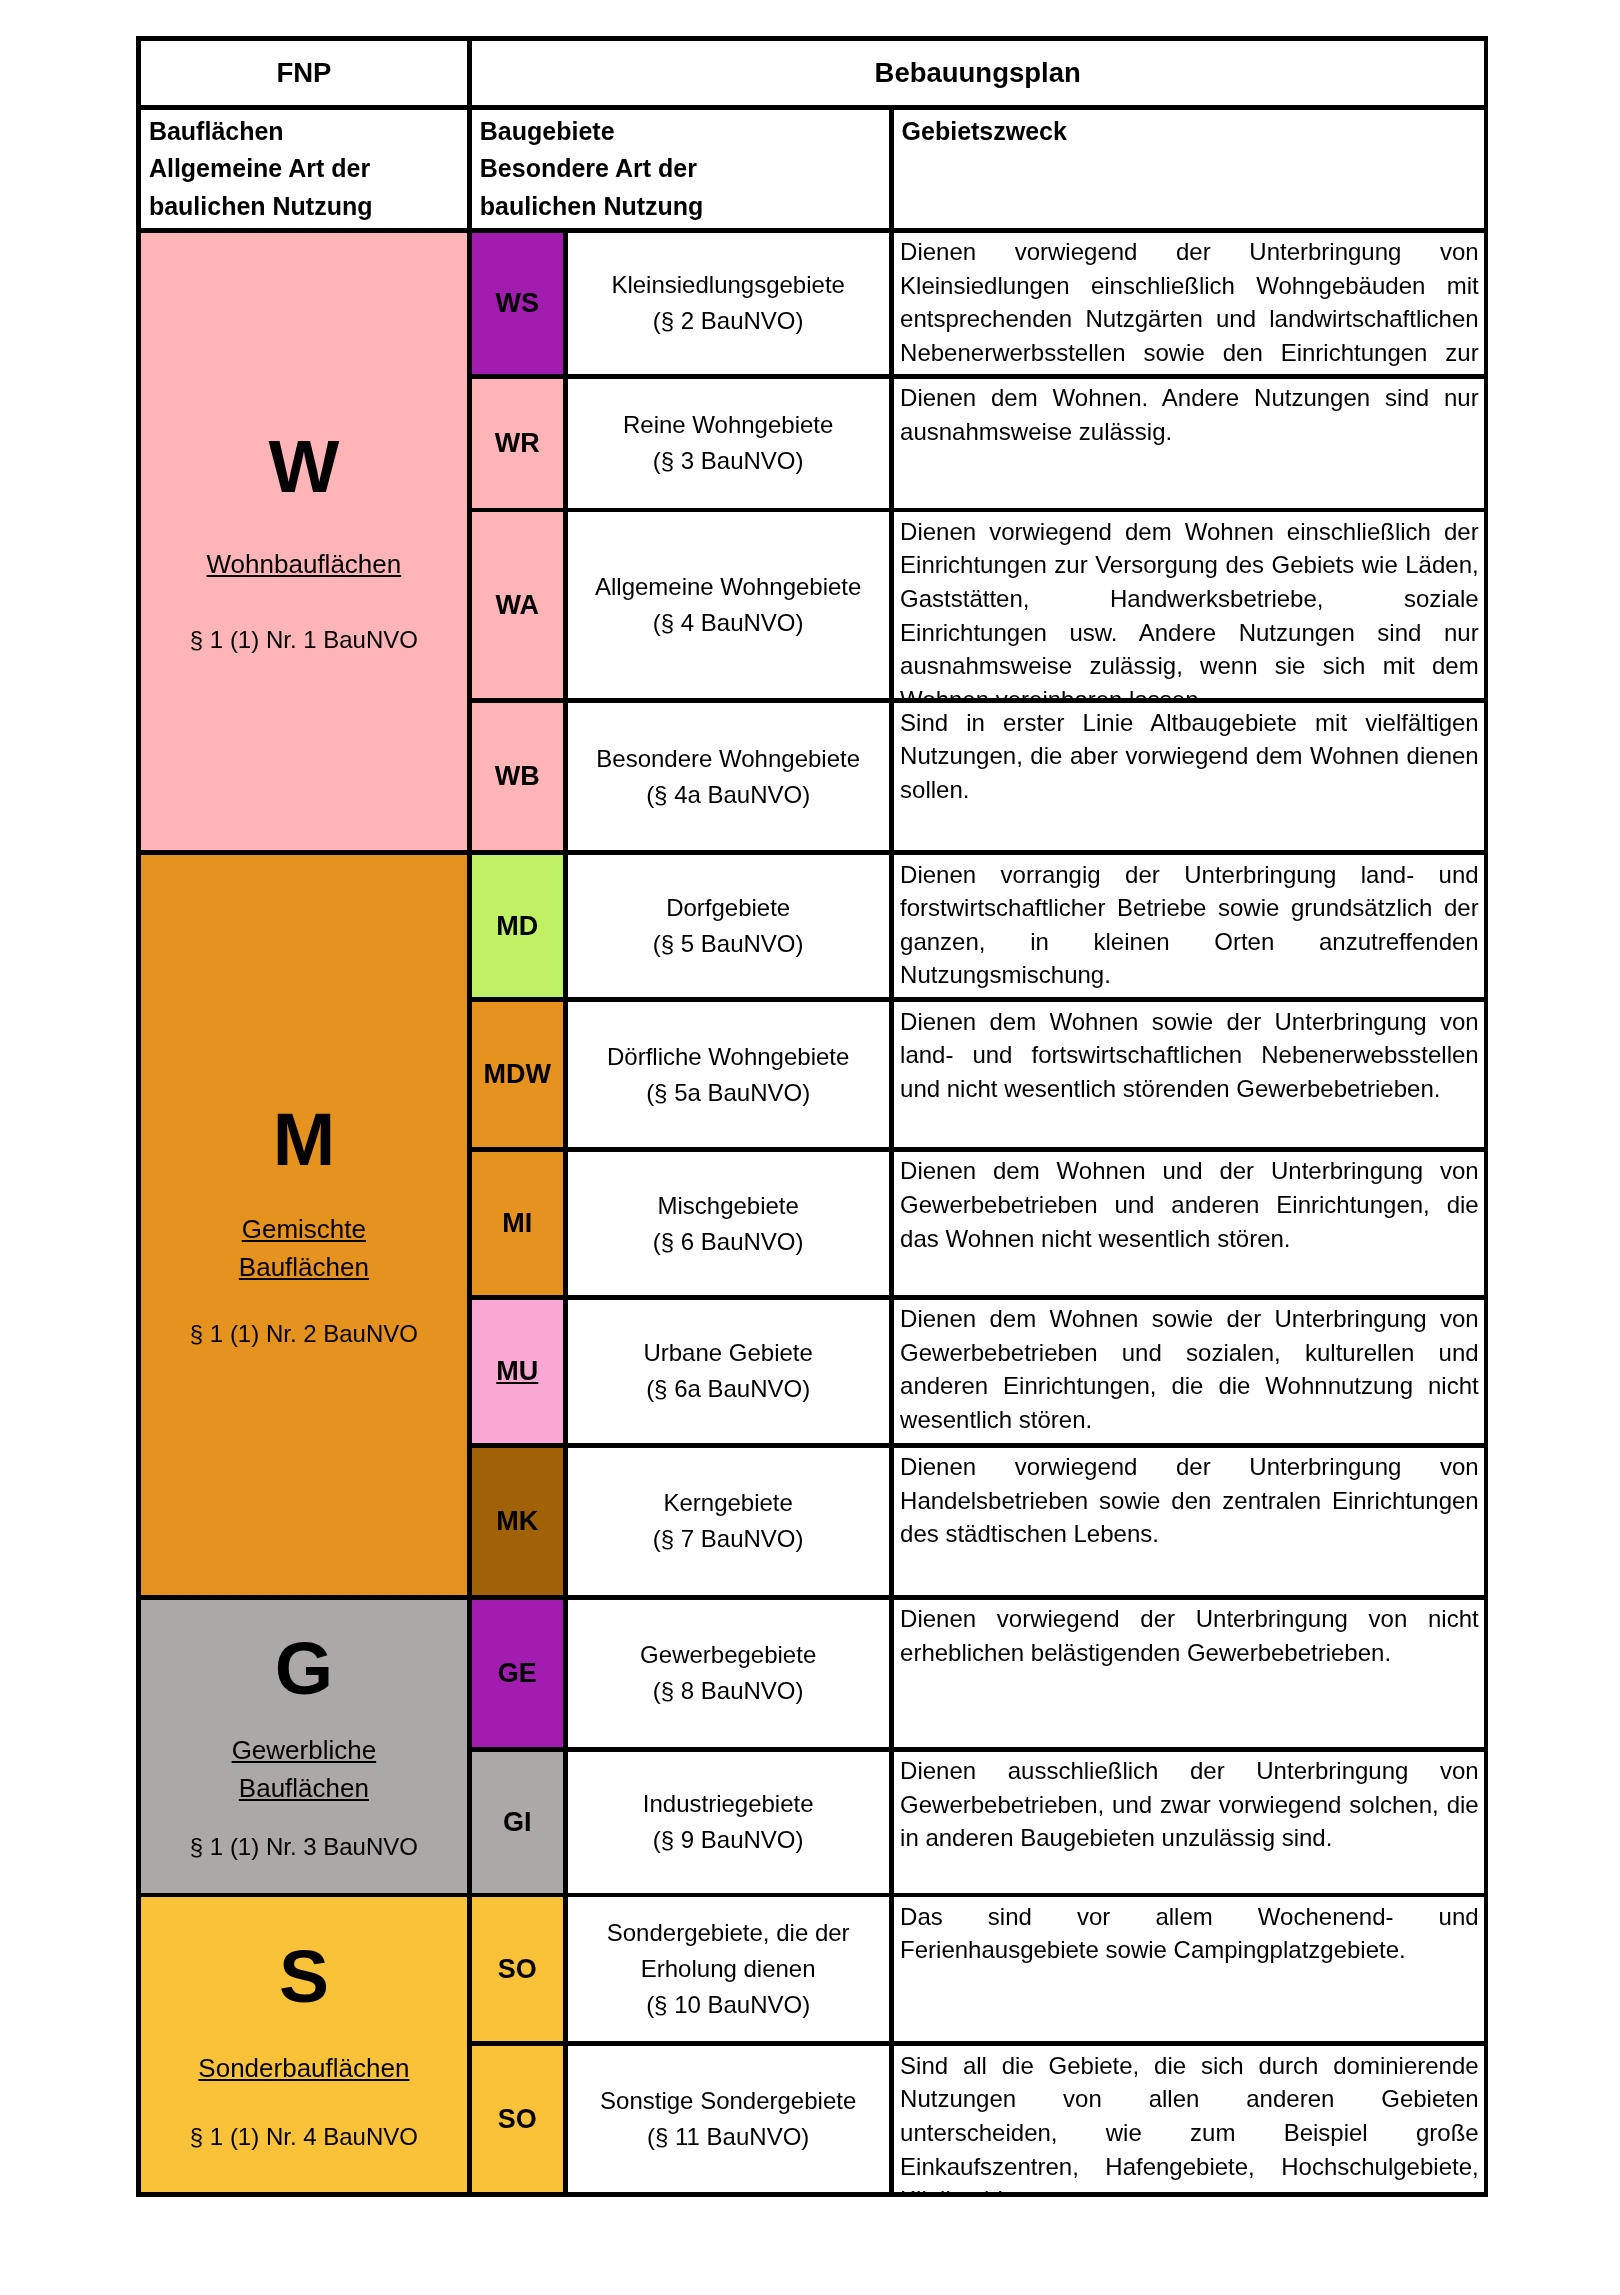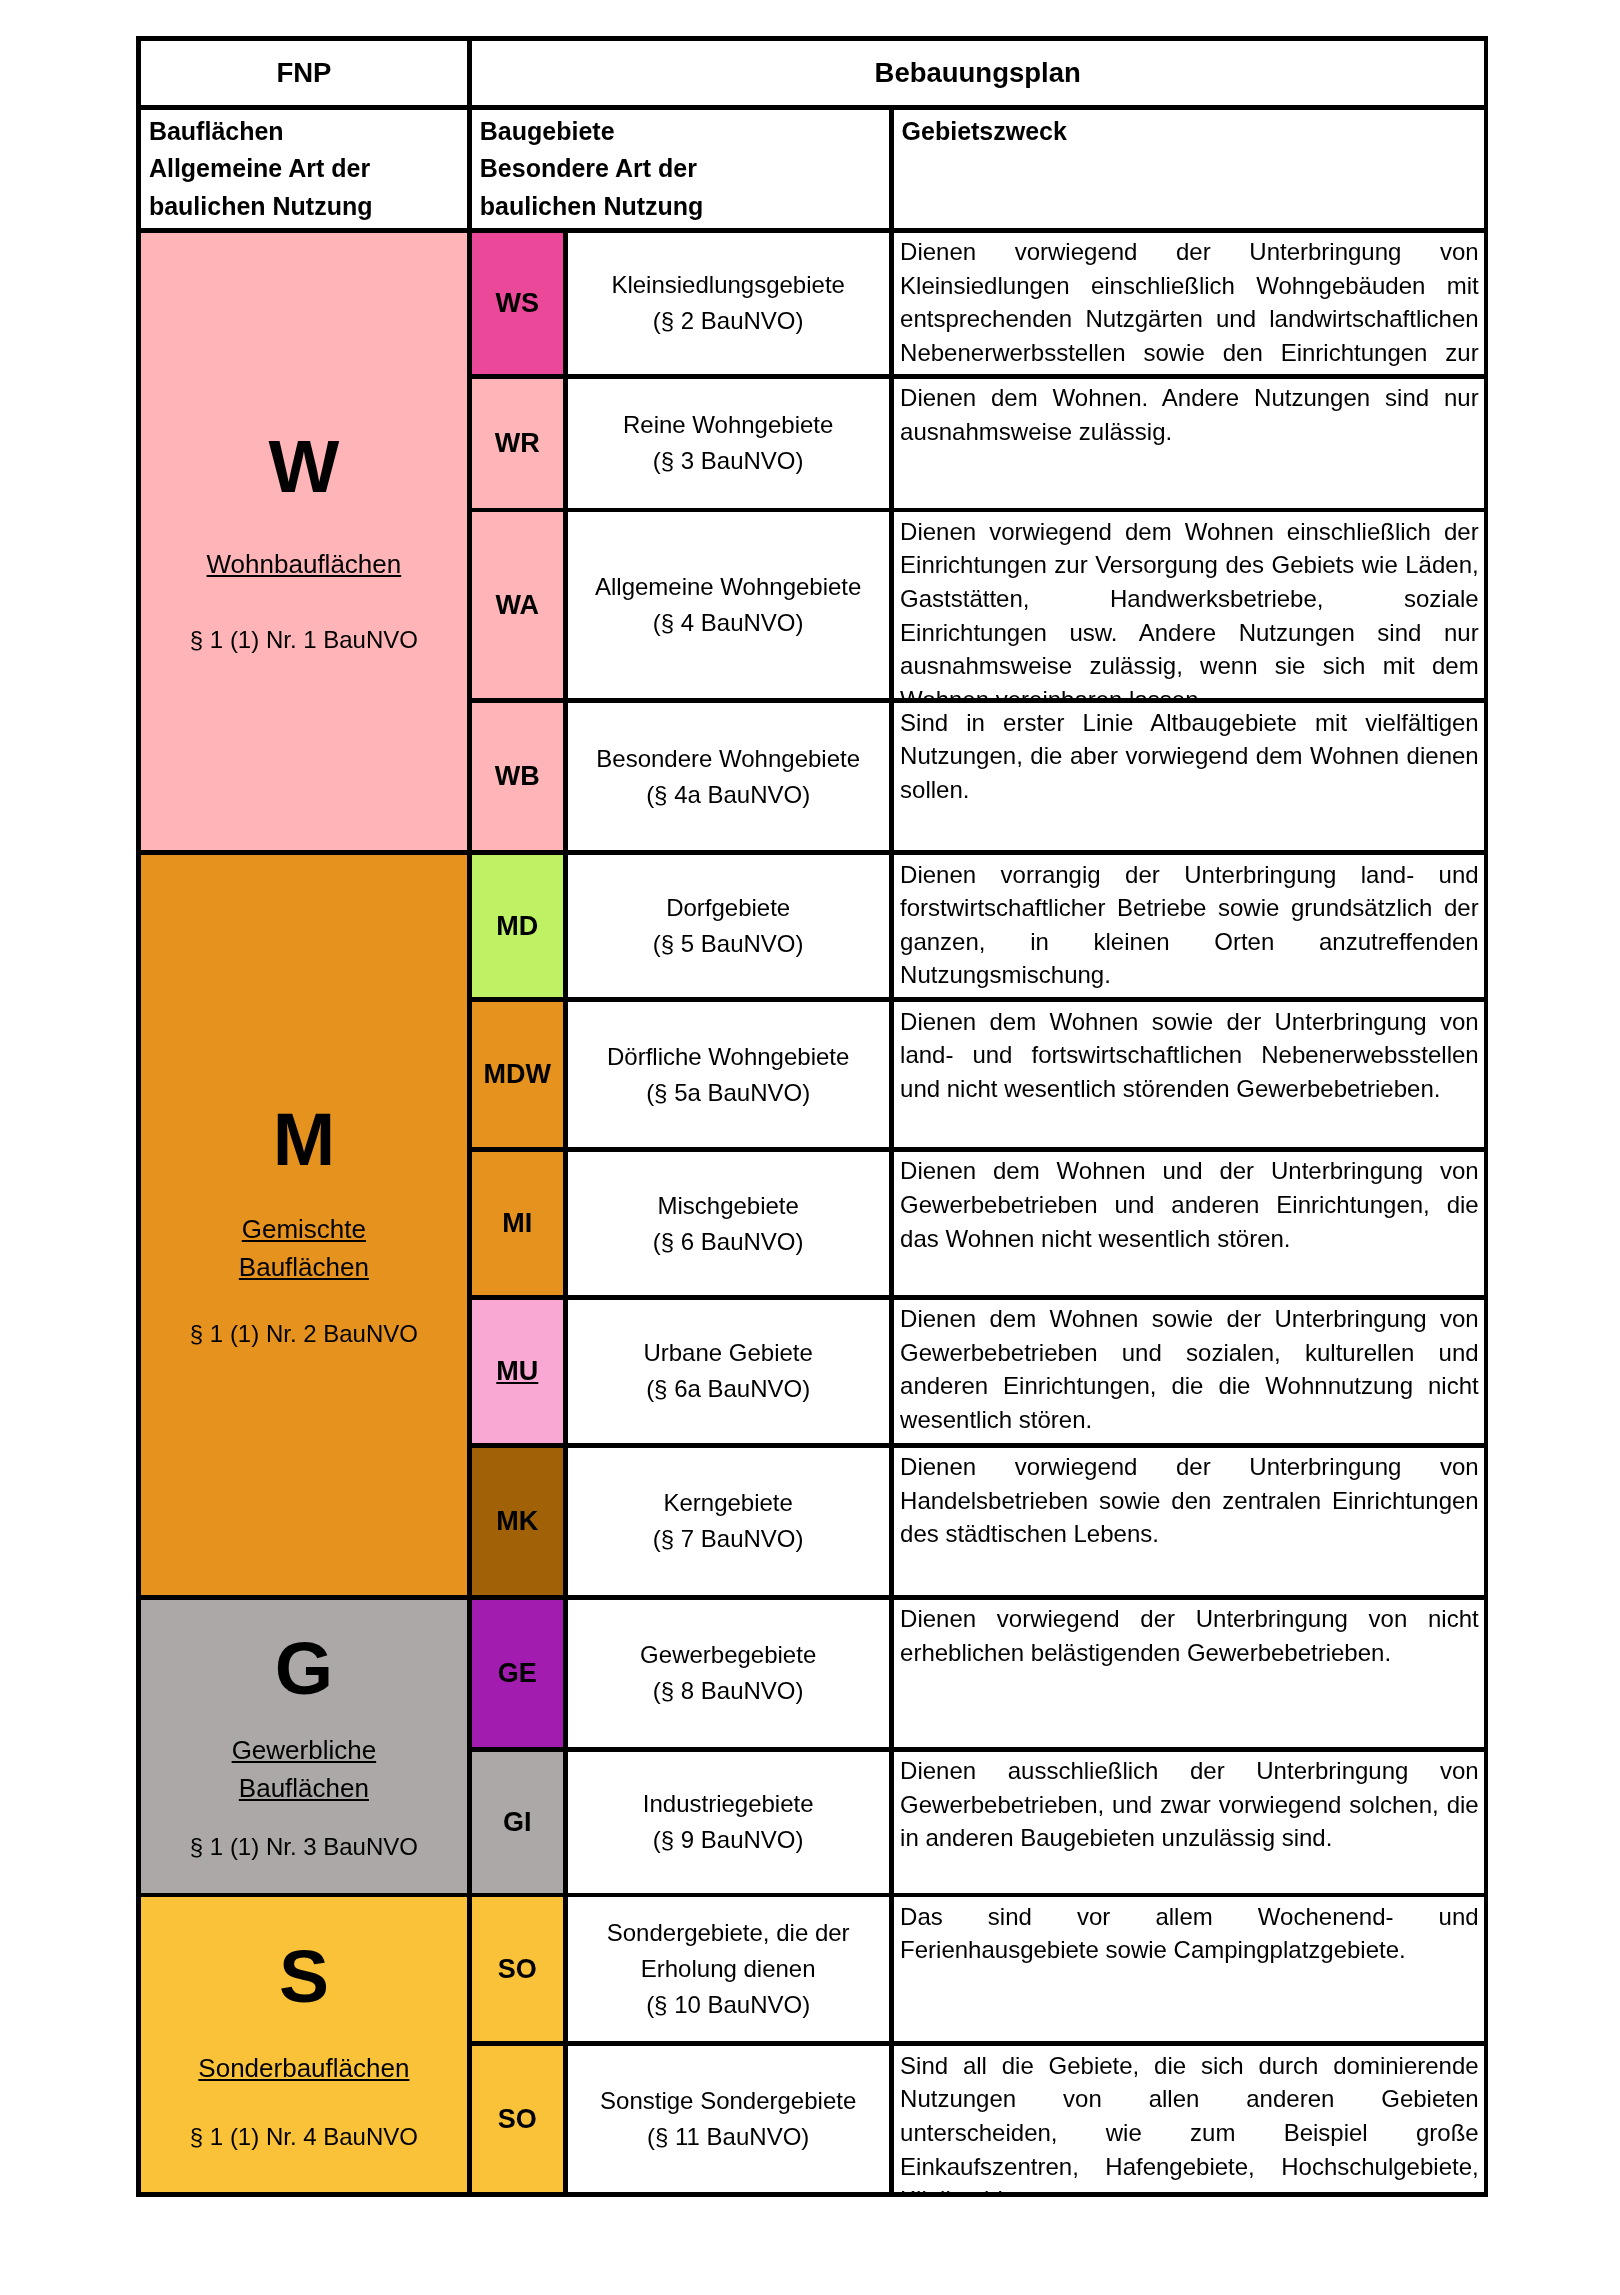--- a/index.html
+++ b/index.html
@@ -127,21 +127,21 @@
       <div class="slabel">Gewerbliche
 Bauflächen</div>
       <div class="slaw">§ 1 (1) Nr. 3 BauNVO</div>
     </div>
     <div class="cell sect sect-s" style="grid-area: 14 / 1 / 16 / 2; background: rgb(249, 194, 56);">
       <div class="letter">S</div>
       <div class="slabel">Sonderbauflächen</div>
       <div class="slaw">§ 1 (1) Nr. 4 BauNVO</div>
     </div>
 
-    <div class="cell code" style="grid-area: 3 / 2; background: #ec4899; text-align: center;">WS</div>
+    <div class="cell code" style="grid-area: 3 / 2; background: #a21caf; text-align: center;">WS</div>
     <div class="cell name" style="grid-area:3/3">Kleinsiedlungsgebiete
 (§ 2 BauNVO)</div>
     <div class="cell purpose" style="grid-area:3/4">Dienen vorwiegend der Unterbringung von Kleinsiedlungen einschließlich Wohngebäuden mit entsprechenden Nutzgärten und landwirtschaftlichen Nebenerwerbsstellen sowie den Einrichtungen zur Versorgung des Gebiets.</div>
 
     <div class="cell code" style="grid-area: 4 / 2; background: rgb(255, 181, 184);">WR</div>
     <div class="cell name" style="grid-area:4/3">Reine Wohngebiete
 (§ 3 BauNVO)</div>
     <div class="cell purpose" style="grid-area:4/4">Dienen dem Wohnen. Andere Nutzungen sind nur ausnahmsweise zulässig.</div>
 
     <div class="cell code" style="grid-area: 5 / 2; background: rgb(255, 181, 184);">WA</div>

